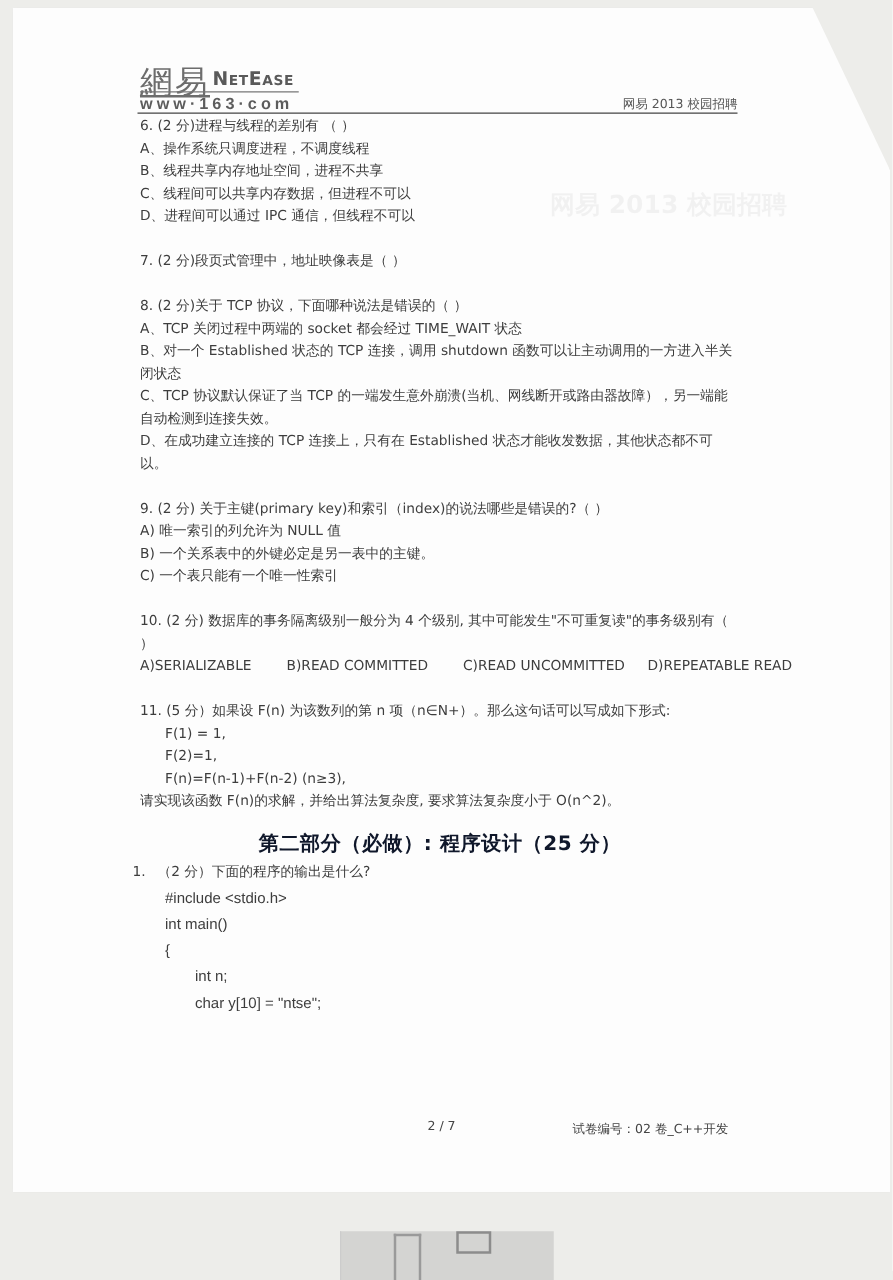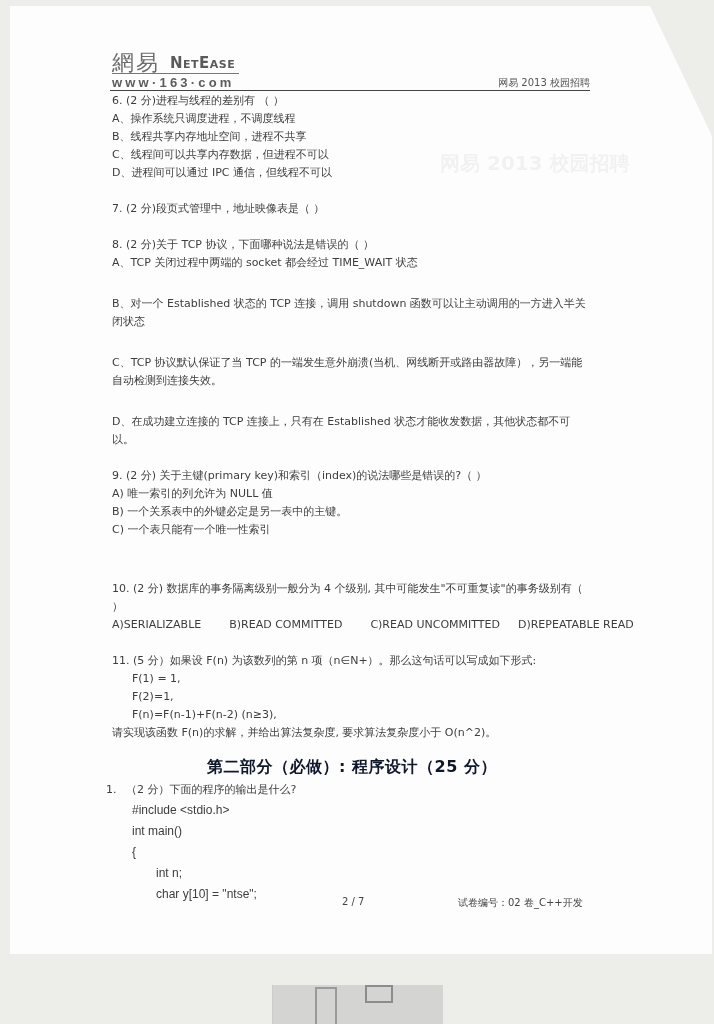--- a/index.html
+++ b/index.html
@@ -12,31 +12,31 @@
     .paper {
       position: absolute; left: 10px; top: 6px; width: 702px; height: 948px;
       background: #fdfdfd;
       clip-path: polygon(0 0, 640px 0, 702px 130px, 702px 948px, 0 948px);
       box-shadow: 0 0 3px rgba(0,0,0,0.15);
     }
     .ghost {
       position: absolute; color: #000; opacity: 0.045; font-size: 20px; font-weight: bold;
     }
     .header { position: absolute; left: 112px; top: 48px; width: 478px; height: 42px; }
-    .logo-cn { position: absolute; left: 0; top: 0; font-size: 22px; color: #6d6d6d; letter-spacing: 2px; font-family: "DejaVu Serif", serif; }
+    .logo-cn { position: absolute; left: 0; top: 0; font-size: 26px; color: #6d6d6d; letter-spacing: 2px; font-family: "DejaVu Serif", serif; text-decoration: underline; }
     .logo-en { position: absolute; left: 58px; top: 6px; font-size: 15px; font-weight: bold; color: #5a5a5a; font-variant: small-caps; letter-spacing: 0.5px; }
     .logo-rule { position: absolute; left: 0; top: 25px; width: 127px; height: 1px; background: #777; }
     .logo-url { position: absolute; left: 0; top: 27px; font-size: 13px; font-weight: bold; color: #5c5c5c; letter-spacing: 3.2px; font-family: Liberation Sans, sans-serif; }
     .header-right { position: absolute; right: 0; top: 28px; font-size: 10px; color: #555; }
     .header-line { position: absolute; left: 110px; top: 90px; width: 480px; height: 1px; background: #444; }
 
     .content { position: absolute; left: 112px; top: 92px; width: 480px; font-size: 11px; line-height: 18px; color: #3d3d3d; }
     .q { margin: 0; }
     .q .row { white-space: nowrap; }
-    .q .wrap { white-space: normal; margin-top: 23px; }
+    .q .wrap { white-space: normal; }
     .gap { height: 18px; }
     .two-col { display: flex; }
     .two-col span { width: 230px; white-space: nowrap; }
     .indent { padding-left: 20px; }
     .section-title {
       text-align: center; font-size: 16px; font-weight: bold; color: #0f172a;
       margin: 16px 0 4px 0; letter-spacing: 0.5px;
     }
     .prog-q { display: flex; font-size: 11px; line-height: 20px; }
     .prog-num { width: 20px; margin-left: -6px; }

